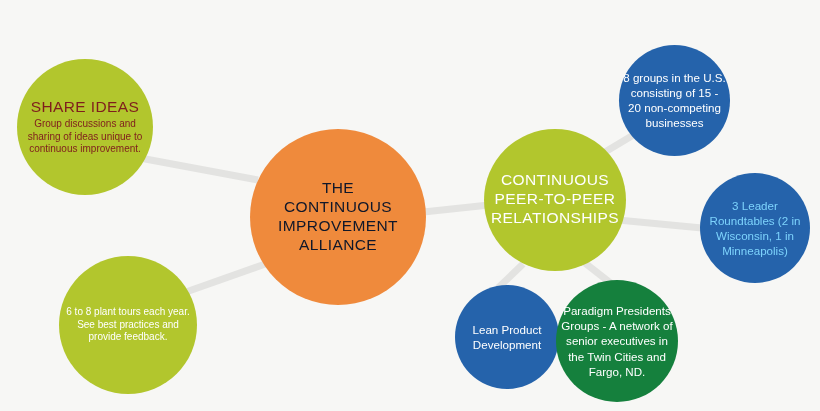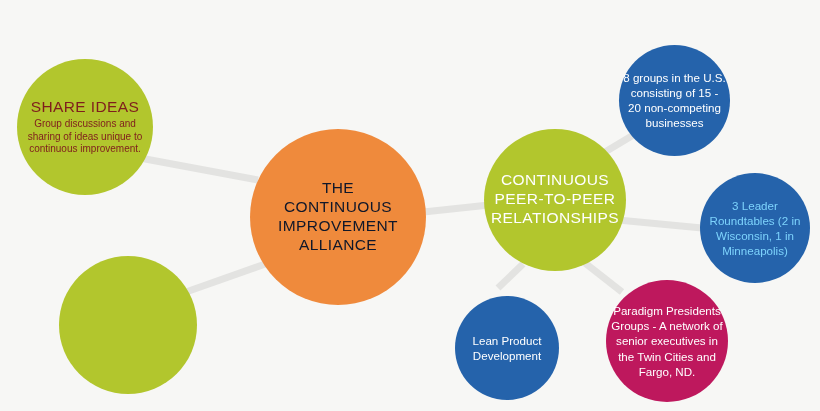--- a/index.html
+++ b/index.html
@@ -92,33 +92,34 @@
         <div class="node-title">THE
 CONTINUOUS
 IMPROVEMENT
 ALLIANCE</div>
       </div>
       <div class="node node-primary" style="left: 17px; top: 59px; width: 136px; height: 136px; background: rgb(178, 198, 45); color: #7f1d1d;">
         <div class="node-title">SHARE IDEAS</div>
         <div class="node-body">Group discussions and sharing of ideas unique to continuous improvement.</div>
       </div>
       <div class="node node-primary" style="left: 59px; top: 256px; width: 138px; height: 138px; background: rgb(178, 198, 45); color: rgb(255, 255, 255);">
+        <div class="node-body">6 to 8 plant tours each year. See best practices and provide feedback.</div>
       </div>
       <div class="node node-primary node-center-only" style="left: 484px; top: 129px; width: 142px; height: 142px; background: rgb(178, 198, 45); color: rgb(255, 255, 255);">
         <div class="node-title">CONTINUOUS
 PEER-TO-PEER
 RELATIONSHIPS</div>
       </div>
       <div class="node node-secondary" style="left: 619px; top: 44.5px; width: 111px; height: 111px; background: rgb(37, 99, 171); color: rgb(255, 255, 255);">
         <div class="node-body">8 groups in the U.S. consisting of 15 - 20 non-competing businesses</div>
       </div>
       <div class="node node-secondary" style="left: 700px; top: 173px; width: 110px; height: 110px; background: rgb(37, 99, 171); color: #7dd3fc;">
         <div class="node-body">3 Leader Roundtables (2 in Wisconsin, 1 in Minneapolis)</div>
       </div>
-      <div class="node node-secondary" style="left: 455px; top: 296px; width: 104px; height: 104px; background: rgb(37, 99, 171); color: rgb(255, 255, 255);">
+      <div class="node node-secondary" style="left: 455px; top: 285px; width: 104px; height: 104px; background: rgb(37, 99, 171); color: rgb(255, 255, 255);">
         <div class="node-body">Lean Product Development</div>
       </div>
-      <div class="node node-secondary" style="left: 606px; top: 280px; width: 122px; height: 122px; background: #be185d; color: rgb(255, 255, 255);">
+      <div class="node node-secondary" style="left: 556px; top: 280px; width: 122px; height: 122px; background: #15803d; color: rgb(255, 255, 255);">
         <div class="node-body">Paradigm Presidents Groups - A network of  senior executives in the Twin Cities and Fargo, ND.</div>
       </div>
     </div>
 
 </div>
 
 </body></html>

